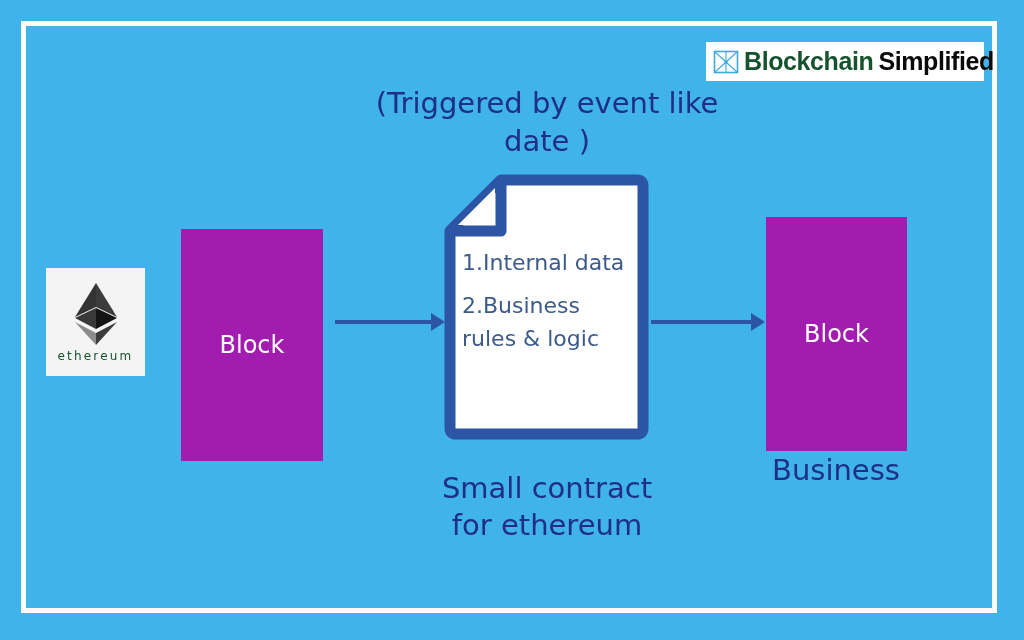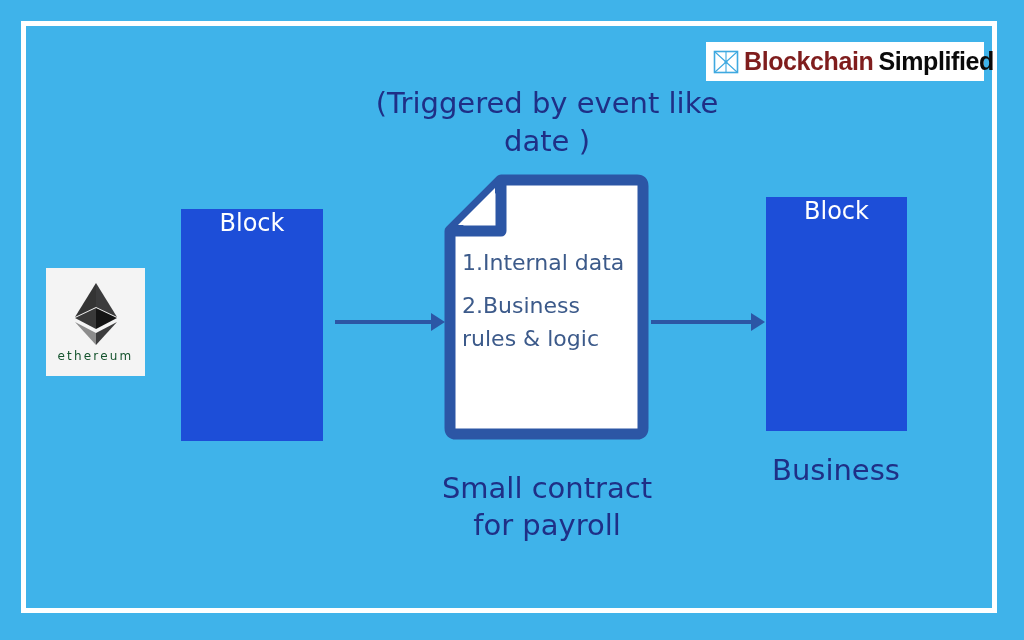--- a/index.html
+++ b/index.html
@@ -50,21 +50,21 @@
     flex: 0 0 28px;
     margin-right: 4px;
   }
   #logo .wordmark {
     font-size: 25px;
     font-weight: bold;
     letter-spacing: -0.4px;
     white-space: nowrap;
     line-height: 1;
   }
-  #logo .wm-blue  { color: #7f1d1d; }
+  #logo .wm-blue  { color: #14532d; }
   #logo .wm-black { color: #0a0a0a; margin-left: 5px; }
 
   
   #trigger-note {
     position: absolute;
     left: 362px;
     top: 84px;
     width: 370px;
     text-align: center;
     color: #1f2f86;
@@ -92,24 +92,25 @@
     margin-top: 2px;
     font-size: 12px;
     letter-spacing: 2.2px;
     color: #14532d;
     font-family: "DejaVu Sans", sans-serif;
   }
 
   
   .block-box {
     position: absolute;
-    background: #1d4ed8;
+    background: #a21caf;
     display: flex;
-    align-items: flex-start;
+    align-items: center;
     justify-content: center;
+    margin-top: 20px;
   }
   .block-box .block-label {
     color: #ffffff;
     font-size: 24px;
     font-family: "DejaVu Sans", sans-serif;
     font-weight: 400;
   }
   #block-employer { left: 181px; top: 209px; width: 142px; height: 232px; }
   #block-employee { left: 766px; top: 197px; width: 141px; height: 234px; }
 
@@ -234,21 +235,21 @@
     <svg width="205" height="272" viewBox="0 0 205 272">
       <path d="M57 6 L193 6 Q199 6 199 12 L199 254 Q199 260 193 260 L12 260 Q6 260 6 254 L6 57 Z" fill="#ffffff" stroke="#2c56a5" stroke-width="11" stroke-linejoin="round"></path>
       <path d="M57 6 L57 57 L6 57" fill="none" stroke="#2c56a5" stroke-width="11" stroke-linejoin="round"></path>
       <path d="M51 14 L51 51 L14 51 Z" fill="#ffffff"></path>
     </svg>
     <div class="doc-text">
       <div class="clause">1.Internal data</div>
       <div class="clause">2.Business rules &amp; logic</div>
     </div>
   </div>
-  <div id="caption-contract">Small contract for payroll</div>
+  <div id="caption-contract">Small contract for ethereum</div>
 
   <div class="arrow" id="arrow-2">
     <span class="shaft"></span>
     <span class="head"></span>
   </div>
 
   <div class="block-box" id="block-employee">
     <span class="block-label">Block</span>
   </div>
   <div class="role-caption" id="caption-employee">Business</div>

